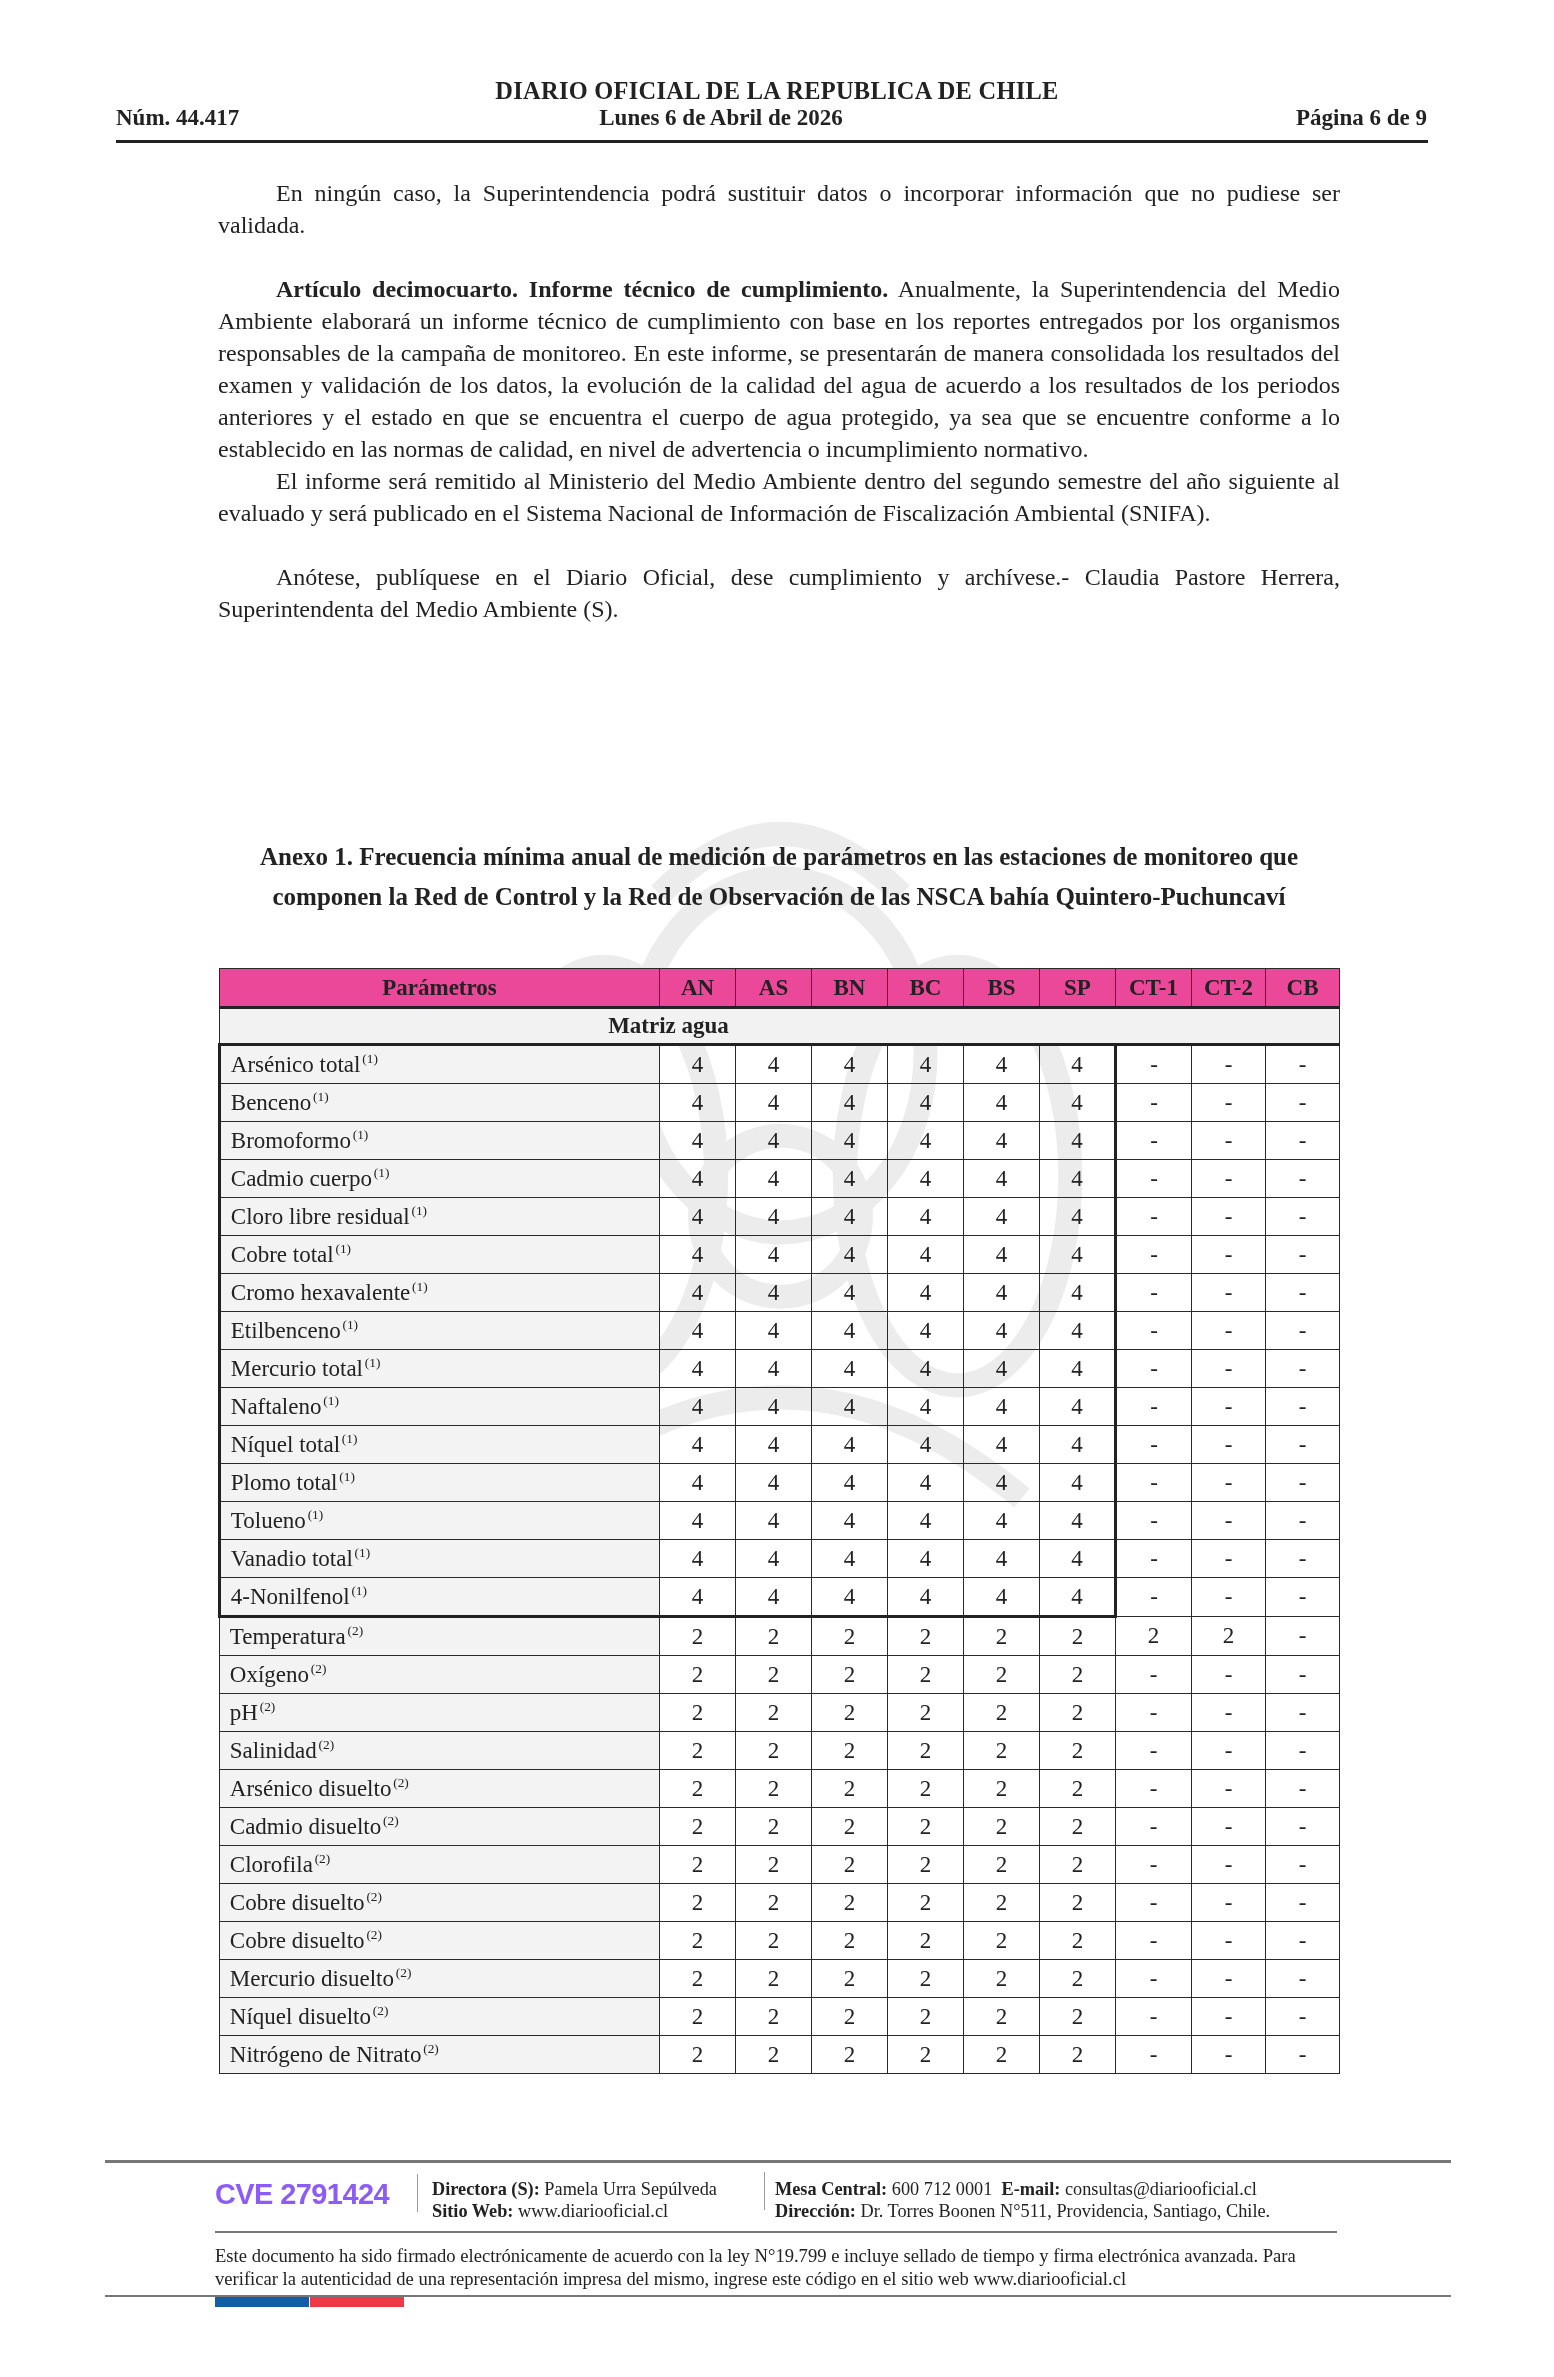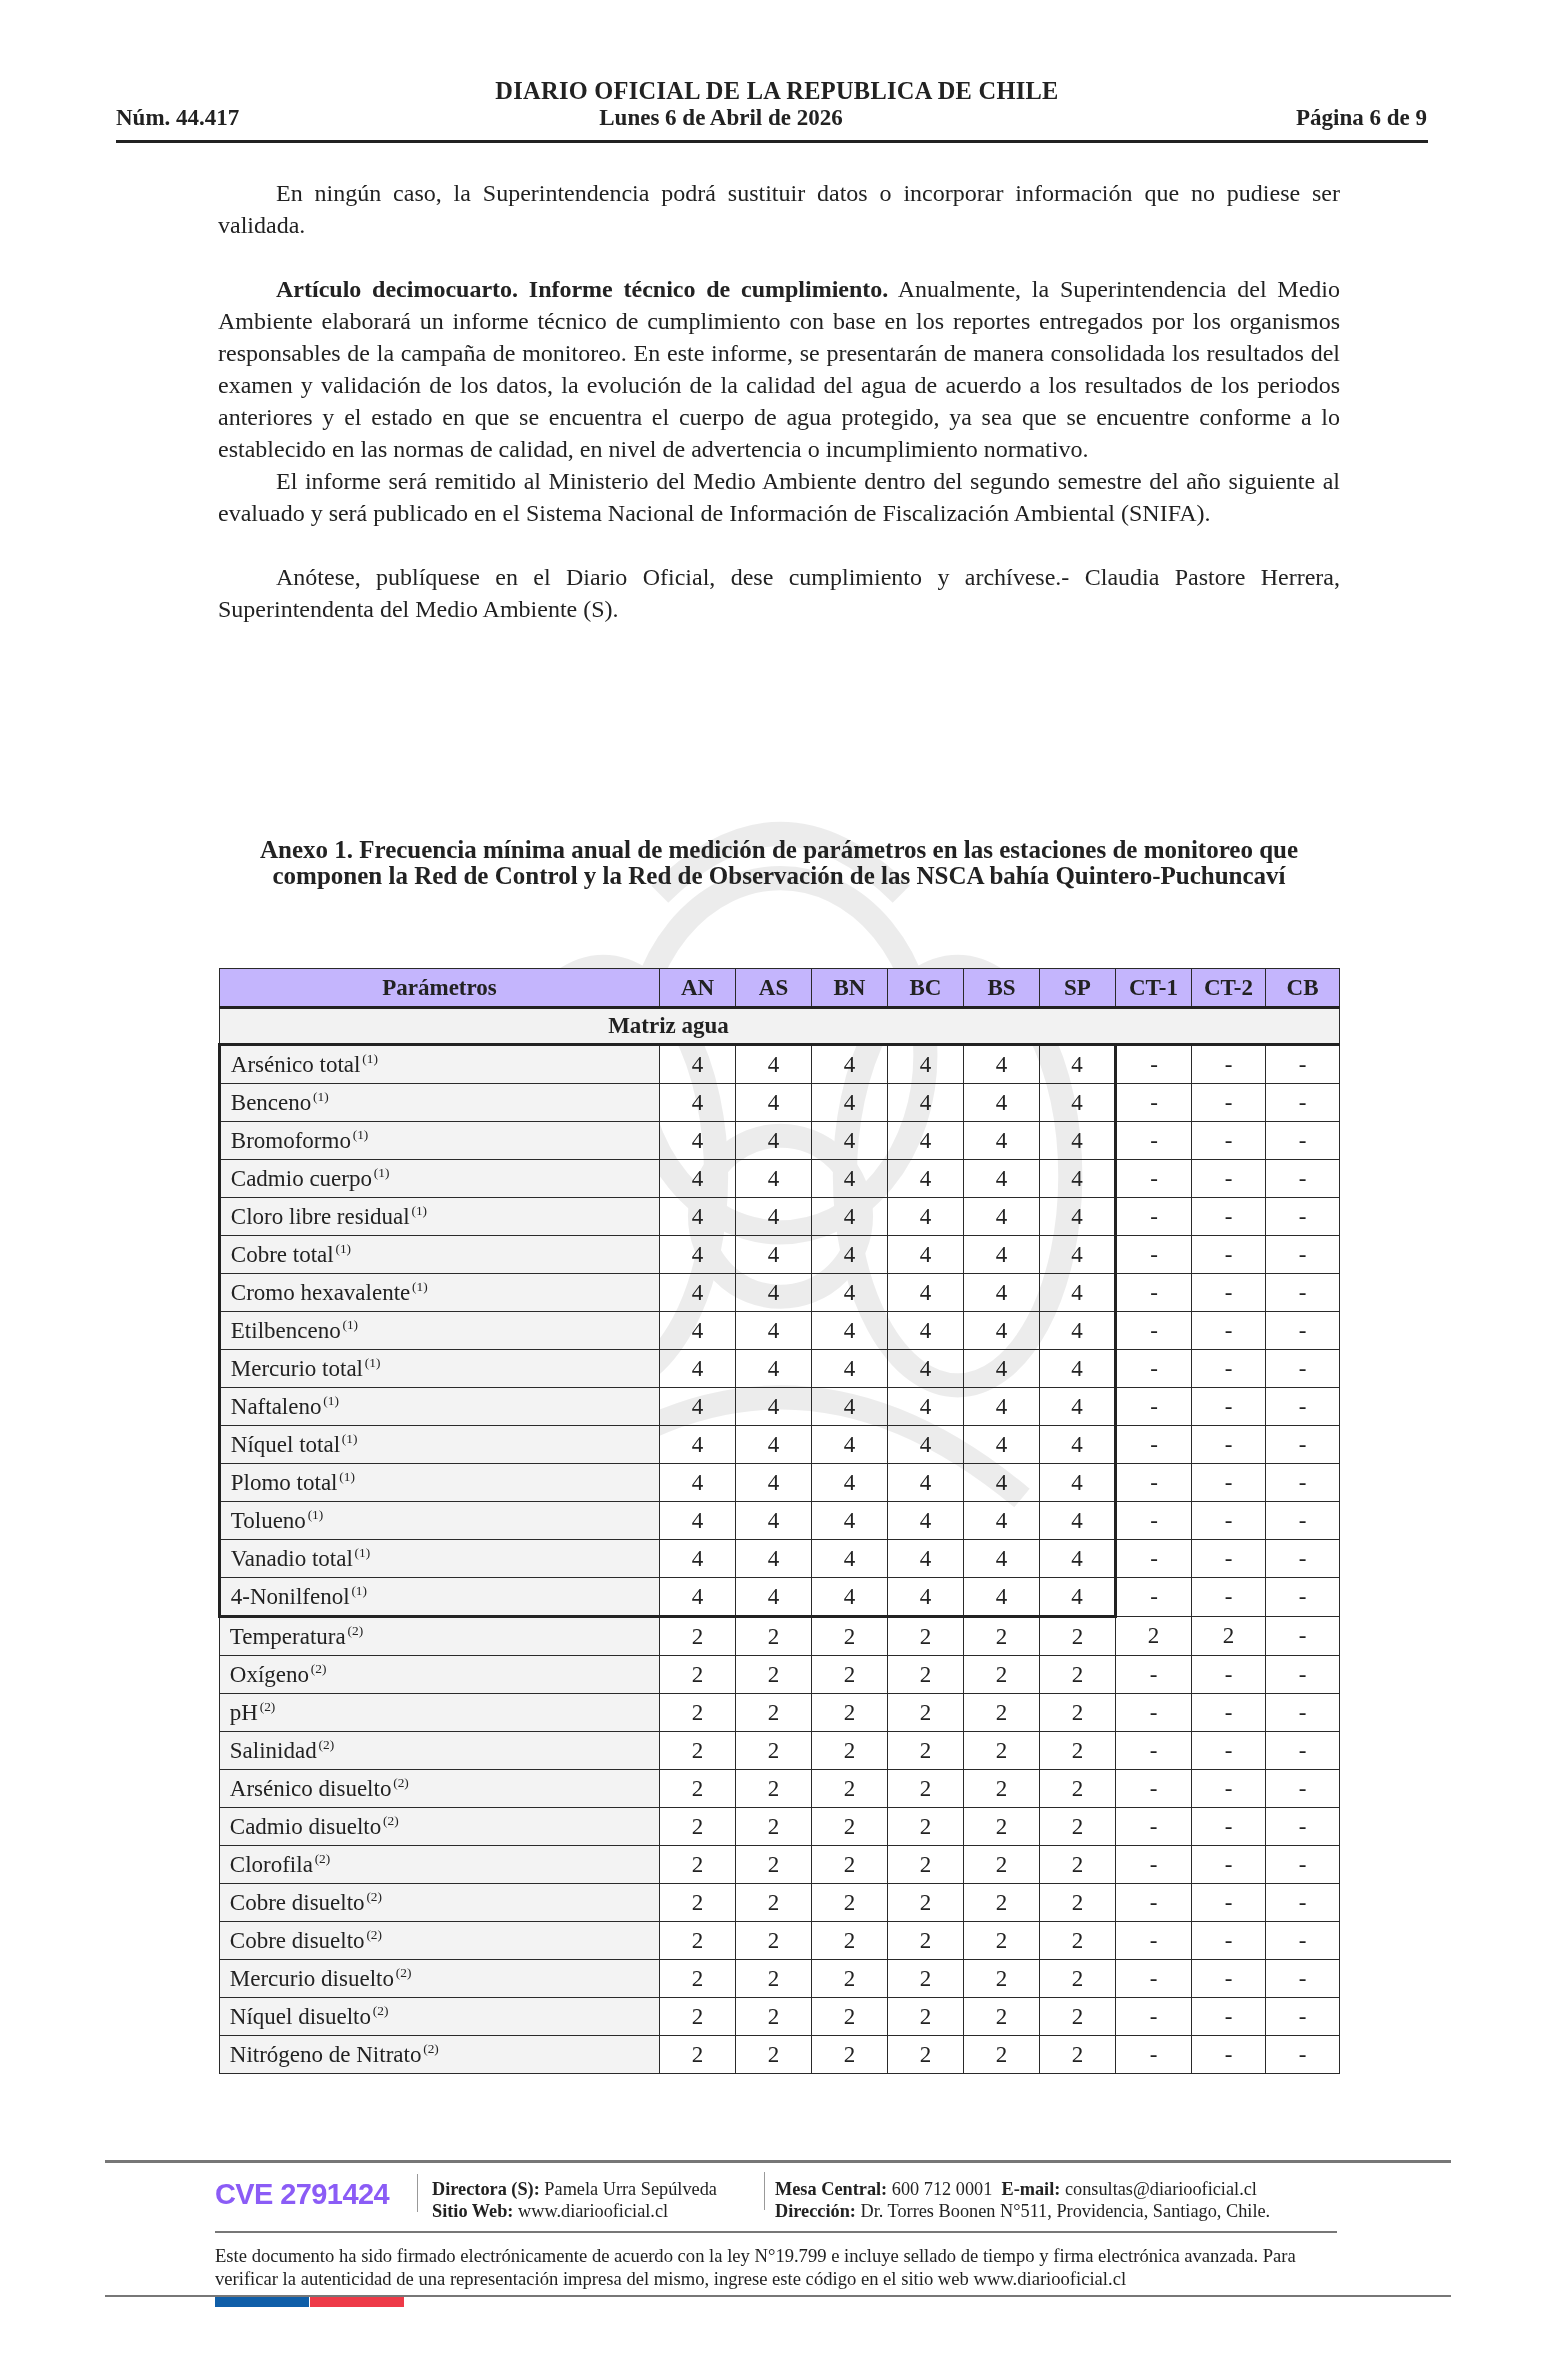--- a/index.html
+++ b/index.html
@@ -21,31 +21,31 @@
 
   
   .body-text { position: absolute; left: 218px; width: 1122px; top: 177px;
                font-size: 24px; line-height: 32px; text-align: justify; }
   .body-text p { margin: 0; text-indent: 58px; }
   .body-text p.gap { margin-top: 32px; }
   .body-text b { font-weight: bold; }
 
   
   .annex-title { position: absolute; left: 218px; width: 1122px; top: 837px; text-align: center;
-                 font-weight: bold; font-size: 25px; line-height: 26px; }
+                 font-weight: bold; font-size: 25px; line-height: 40px; }
 
   
   .tbl { position: absolute; left: 218px; top: 968px; border-collapse: collapse; table-layout: fixed;
          font-size: 23px; }
   .tbl td, .tbl th { border: 1.2px solid #2a2a2a; padding: 0; height: 37px; text-align: center;
                      vertical-align: middle; }
   .tbl col.c-param { width: 440px; }
   .tbl col.c-st { width: 76px; }
   .tbl col.c-st-n { width: 74px; }
-  .tbl thead th { background: #c4b5fd; font-weight: bold; height: 37px; }
+  .tbl thead th { background: #ec4899; font-weight: bold; height: 37px; }
   .tbl thead th.param-h { font-weight: bold; }
   .tbl tr.hdr-row th { border-bottom: 3.7px solid #222222; }
   .tbl tr.matrix-row td { background: #f2f2f2; font-weight: bold; height: 34px; border-bottom: 3.7px solid #222222; text-align: left; }
   .tbl tr.matrix-row td .mlabel { display: inline-block; width: 897px; text-align: center; }
   .tbl td.param { text-align: left; padding-left: 9.8px; background: #f3f3f3; }
   .tbl td.param sup { font-size: 13.4px; vertical-align: 8.5px; margin-left: 1.8px; }
   .tbl td.val { background: transparent; }
   .tbl tr.group1 td:first-child { border-left: 3.7px solid #222222; }
   .tbl tr.group1 td.sp { border-right: 3.7px solid #222222; }
   .tbl tr.group1.last td.g-in { border-bottom: 3.7px solid #222222; }

